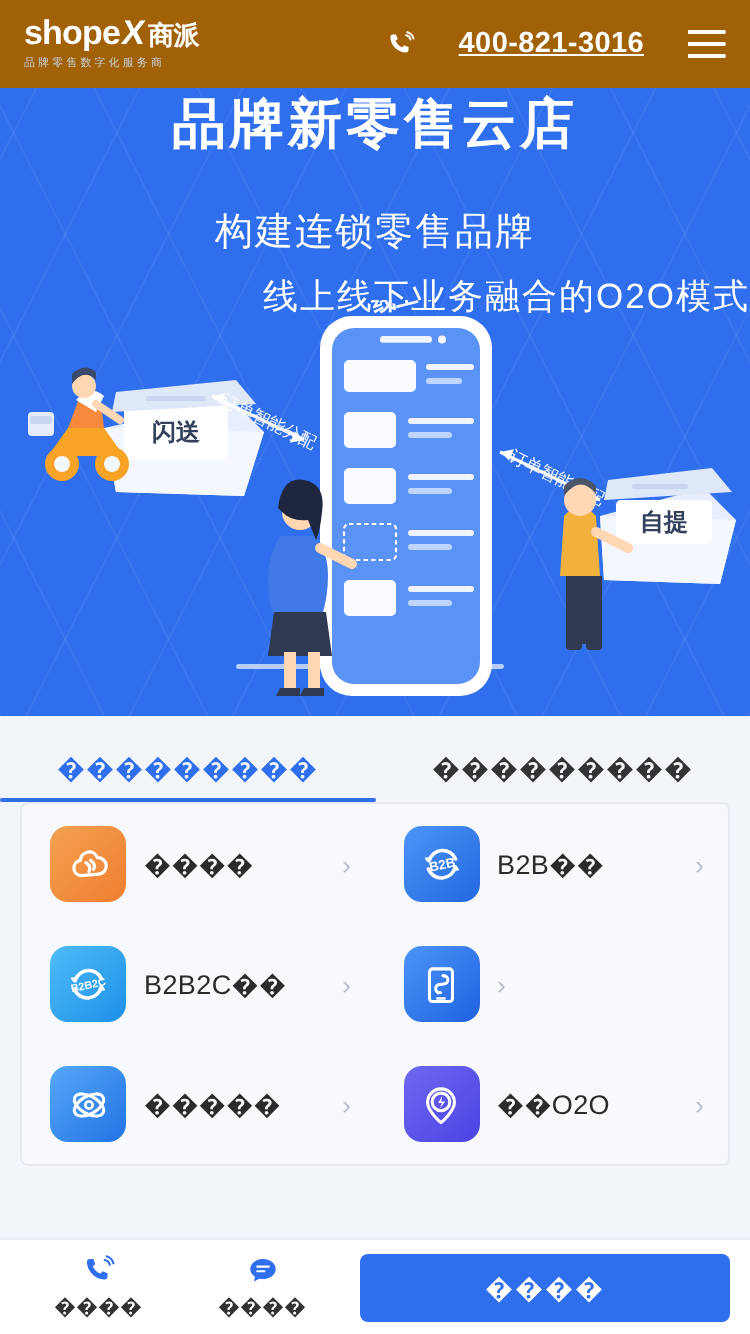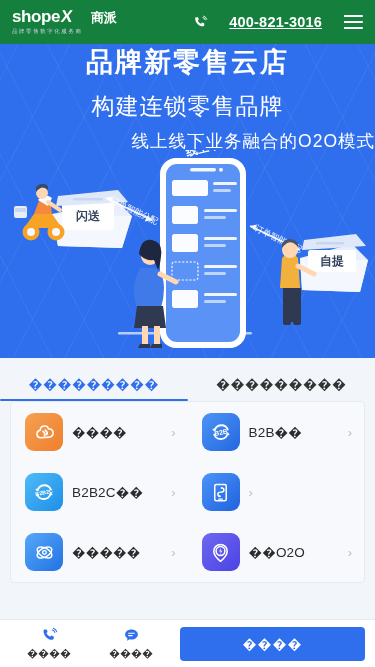--- a/index.html
+++ b/index.html
@@ -5,33 +5,33 @@
   * { margin:0; padding:0; box-sizing:border-box; }
   html,body { width:375px; height:667px; overflow:hidden; }
   body {
     font-family:"Liberation Sans", sans-serif;
     background:#f2f5fa;
     -webkit-font-smoothing:antialiased;
   }
 
   
   .header{
-    height:44px; background:#15803d;
+    height:44px; background:#a16207;
     display:flex; align-items:center; padding:0 12px;
     position:relative;
   }
   .logo-wrap{ display:flex; flex-direction:column; justify-content:center; }
   .logo-main{
     display:flex; align-items:baseline; gap:1px;
     color:#fff; font-size:17px; font-weight:700; letter-spacing:-0.3px;
     line-height:1;
   }
   .logo-en{ font-size:17px; font-weight:700; letter-spacing:-0.4px; }
   .logo-x{ color:#fff; font-size:17px; font-weight:700; transform:skewX(-8deg); display:inline-block; }
-  .logo-cn{ font-size:13px; font-weight:700; margin-left:18px; }
+  .logo-cn{ font-size:13px; font-weight:700; margin-left:1px; }
   .logo-sub{
     color:#c7cede; font-size:5.6px; letter-spacing:1.6px;
     margin-top:3px; transform:scale(0.98); transform-origin:left center;
     white-space:nowrap;
   }
   .hdr-right{ margin-left:auto; display:flex; align-items:center; gap:22px; }
   .phone-block{ display:flex; align-items:center; gap:21px; color:#fff; }
   .phone-num{ font-size:14.5px; font-weight:700; letter-spacing:0.2px; }
   .ico-phone-hdr{ width:15px; height:15px; display:block; }
   .hamburger{ width:19px; height:14px; display:flex; flex-direction:column; justify-content:space-between; cursor:pointer; }
@@ -53,22 +53,22 @@
     background-image:
       repeating-linear-gradient(63deg, rgba(255,255,255,.055) 0 1px, transparent 1px 46px),
       repeating-linear-gradient(-63deg, rgba(255,255,255,.055) 0 1px, transparent 1px 46px);
     pointer-events:none;
   }
   .hero-title{
     text-align:center; color:#fff; font-weight:700;
     font-size:27px; letter-spacing:2px; position:relative; z-index:2;
   }
   .hero-sub1{
-    text-align:center; color:#fff; font-size:23px; letter-spacing:1px;
-    margin-top:11px; position:relative; z-index:2; font-weight:400;
+    text-align:center; color:#fff; font-size:19px; letter-spacing:1px;
+    margin-top:23px; position:relative; z-index:2; font-weight:400;
   }
   .hero-sub2{
     text-align:right; color:#fff; font-size:17.5px; letter-spacing:1px;
     margin-top:7px; position:relative; z-index:2; font-weight:400;
   }
   .illus{ position:absolute; left:0; top:106px; width:375px; height:208px; z-index:2; }
 
   
   .tabs{
     display:flex; padding:16px 0 0 0; background:#f2f5fa;

